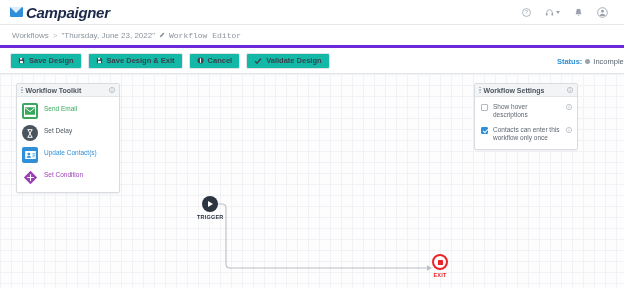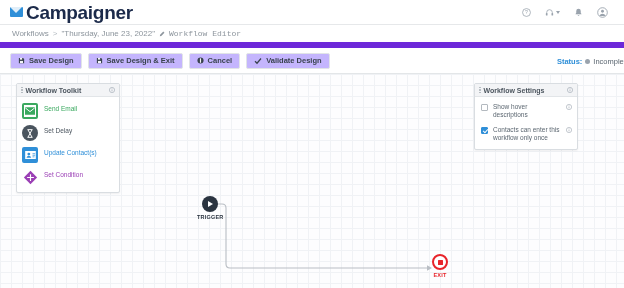--- a/index.html
+++ b/index.html
@@ -29,54 +29,54 @@
   }
   .logo-mark:before{
     content:""; position:absolute; left:0; top:0;
     width:0;height:0;
     border-left:6.5px solid transparent;
     border-right:6.5px solid transparent;
     border-top:6px solid #ffffff;
     opacity:.85;
   }
   .logo-text {
-    font-size:19px; font-weight:700; color:#1b2a4a;
-    letter-spacing:-.3px; line-height:1;
+    font-size:15px; font-weight:700; color:#1b2a4a;
+    letter-spacing:-.3px; line-height:1;font-style:italic;
   }
   .topbar-right { margin-left:auto; display:flex; align-items:center; gap:14px; padding-right:6px;}
   .hicon { color:#9aa3ad; display:flex; align-items:center; }
   .hicon svg { display:block; }
   .caret { width:0;height:0;border-left:2.5px solid transparent;border-right:2.5px solid transparent;border-top:3px solid #9aa3ad; margin-left:2px;}
 
   
   .crumbbar {
     height:23px; width:100%;
     background:#fff;
-    border-bottom:6px solid #6d28d9;
+    border-bottom:3px solid #6d28d9;
     display:flex; align-items:center;
     padding:0 12px;
   }
   .crumb { font-size:8px; color:#8d959d; display:flex; align-items:center; gap:4px;}
   .crumb .sep { color:#b6bcc2; }
   .crumb .cur { color:#8d959d;font-family:Liberation Mono, monospace; }
   .pencil { color:#8d959d; display:inline-flex; }
 
   
   .toolbar {
     height:26px; width:100%;
     background:#fff;
     border-bottom:1px solid #e3e6e8;
     display:flex; align-items:center;
     padding:0 10px; gap:6px;
     position:relative;
   }
   .tbtn {
     display:flex; align-items:center; gap:4px;
     height:16px; padding:0 7px;
-    background:#c4b5fd;
+    background:#14b8a6;
     border:1px solid #e1e4e7;
     border-radius:2px;
     font-size:7.5px; color:#38424d; font-weight:600;
     white-space:nowrap; cursor:pointer;
   }
   .tbtn svg{display:block;}
   .status {
     margin-left:auto; display:flex; align-items:center; gap:3px;
     font-size:7.5px; white-space:nowrap;
     position:absolute; right:-6px; top:9px;

